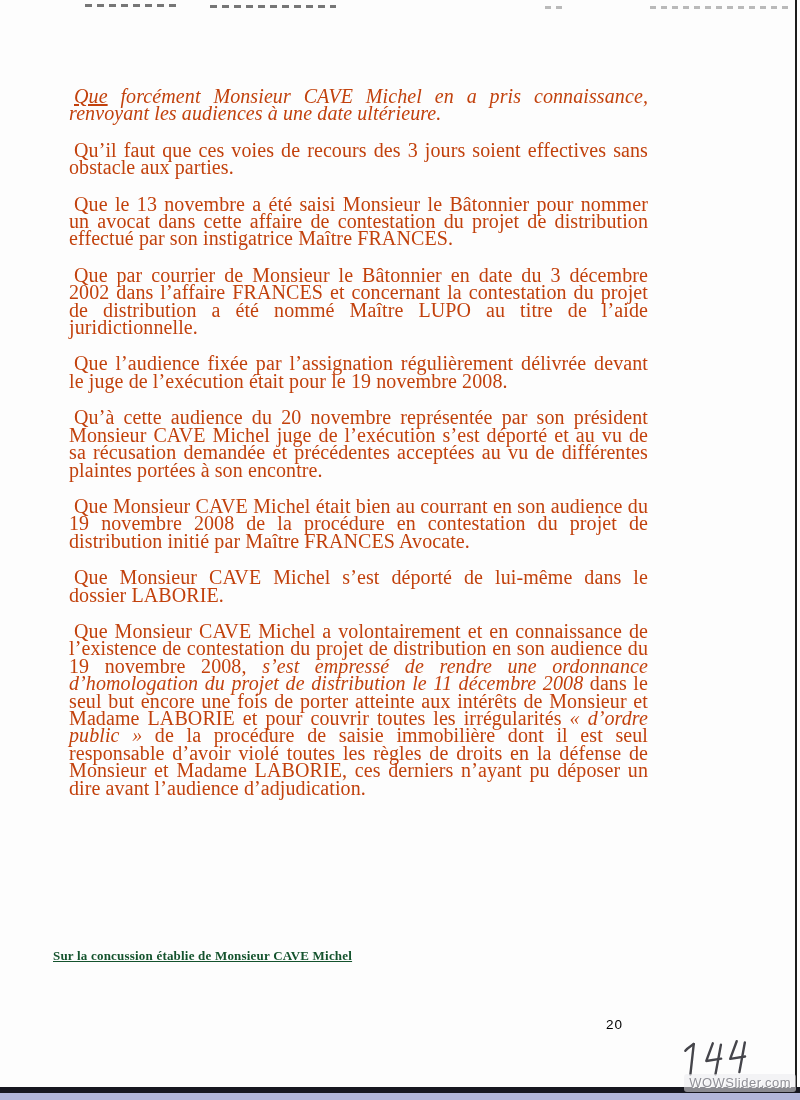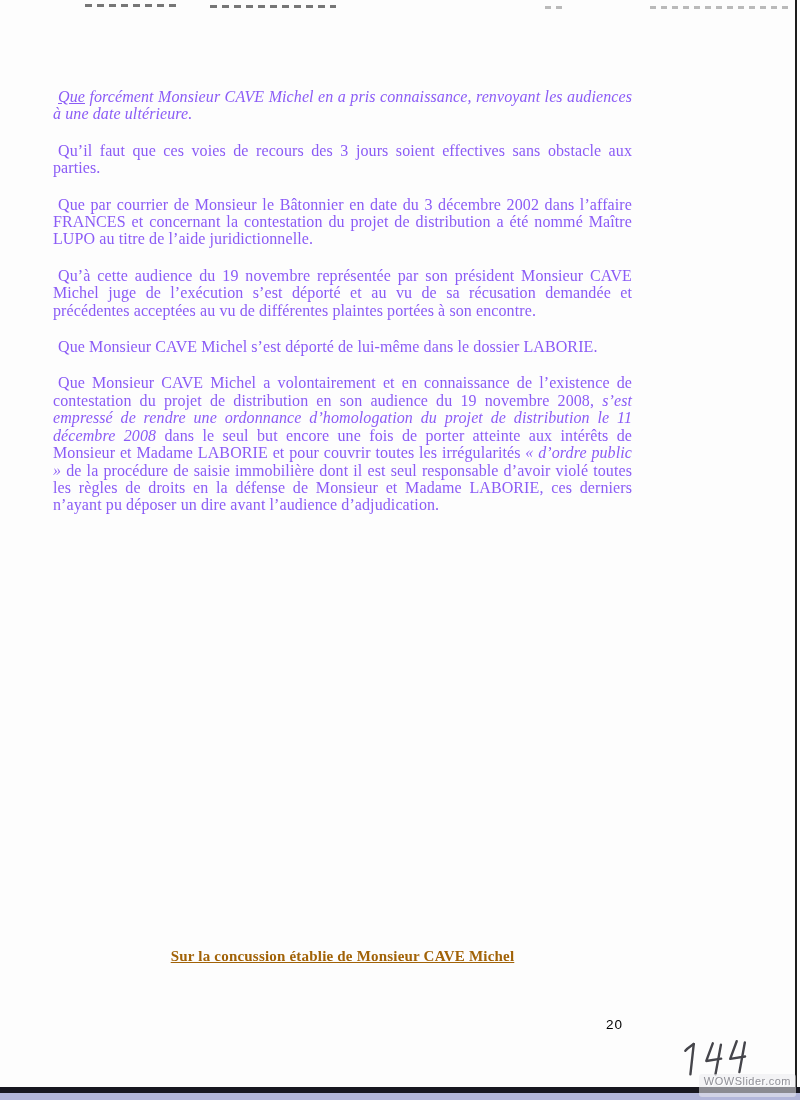--- a/index.html
+++ b/index.html
@@ -14,57 +14,57 @@
 
   
   .artifact { position:absolute; height:3px; }
   .artifact.dark { background:repeating-linear-gradient(90deg,#4a4a4a 0 7px,transparent 7px 12px); opacity:.75; }
   .artifact.faint { background:repeating-linear-gradient(90deg,#8d8d8d 0 6px,transparent 6px 11px); opacity:.6; }
 
   
   .right-border { position:absolute; top:0; right:3px; width:2px; height:1087px; background:#1d1d1d; }
 
   .content {
-    position:absolute; left:53px; top:88px; width:579px;
-    color:#8b5cf6;
-    font-size:16px; line-height:17.4px;
+    position:absolute; left:69px; top:88px; width:579px;
+    color:#c2410c;
+    font-size:20px; line-height:17.4px;
     text-align:justify;
     letter-spacing:.1px;
   }
   .content p { margin:0 0 19px 0; text-indent:5px; }
   .p-italic { font-style:italic; }
   .lead-underline { text-decoration:underline; }
   .emphasis { font-style:italic; font-weight:normal; }
 
   .doc-heading {
     position:absolute; left:53px; top:948px; width:579px;
-    text-align:center;
+    text-align:left;
     font-weight:bold;
-    font-size:15px;
-    color:#a16207;
+    font-size:13px;
+    color:#14532d;
     letter-spacing:.2px;
   }
   .doc-heading span { text-decoration:underline; }
 
   .page-number {
     position:absolute; left:606px; top:1017px;
     font-family:"Liberation Sans","DejaVu Sans",sans-serif;
     font-size:13.5px; color:#000000; letter-spacing:1px;
   }
 
   .handwritten { position:absolute; left:678px; top:1035px; transform:rotate(-5deg); }
 
   .watermark {
     position:absolute; top:1074px; right:4px; z-index:5;
     font-family:"Liberation Sans","DejaVu Sans",sans-serif;
-    font-size:11px; letter-spacing:.5px;
+    font-size:13px; letter-spacing:.5px;
     color:#8f8f96;
     background:rgba(235,235,238,.55);
     border-radius:3px;
-    padding:1px 5px 10px 5px;
+    padding:1px 5px 2px 5px;
     text-shadow:1px 1px 0 rgba(255,255,255,.95);
     text-decoration:none;
   }
 
   .bar-dark { position:absolute; left:0; right:0; top:1087px; height:6px; background:#17171f; z-index:3; }
   .bar-strip { position:absolute; left:0; right:0; top:1093px; height:7px; background:#b2b6d9; z-index:3; }
 </style>
 </head>
 <body>
 
@@ -75,22 +75,25 @@
   <div class="artifact faint" style="left:545px; top:6px; width:22px;"></div>
   <div class="artifact faint" style="left:650px; top:6px; width:140px;"></div>
 
   <div class="right-border"></div>
 
   <div class="content">
 
     <p class="p-italic"><span class="lead-underline">Que</span><span> forcément Monsieur CAVE Michel en a pris connaissance, renvoyant les audiences à une date ultérieure.</span></p>
 
     <p>Qu’il faut que ces voies de recours des 3 jours soient effectives sans obstacle aux parties.</p>
+    <p>Que le 13 novembre a été saisi Monsieur le Bâtonnier pour nommer un avocat dans cette affaire de contestation du projet de distribution effectué par son instigatrice Maître FRANCES.</p>
     <p>Que par courrier de Monsieur le Bâtonnier en date du 3 décembre 2002 dans l’affaire FRANCES et concernant la contestation du projet de distribution a été nommé Maître LUPO au titre de l’aide juridictionnelle.</p>
-    <p>Qu’à cette audience du 19 novembre représentée par son président Monsieur CAVE Michel juge de l’exécution s’est déporté et au vu de sa récusation demandée et précédentes acceptées au vu de différentes plaintes portées à son encontre.</p>
+    <p>Que l’audience fixée par l’assignation régulièrement délivrée devant le juge de l’exécution était pour le 19 novembre 2008.</p>
+    <p>Qu’à cette audience du 20 novembre représentée par son président Monsieur CAVE Michel juge de l’exécution s’est déporté et au vu de sa récusation demandée et précédentes acceptées au vu de différentes plaintes portées à son encontre.</p>
+    <p>Que Monsieur CAVE Michel était bien au courrant en son audience du 19 novembre 2008 de la procédure en contestation du projet de distribution initié par Maître FRANCES Avocate.</p>
     <p>Que Monsieur CAVE Michel s’est déporté de lui-même dans le dossier LABORIE.</p>
 
     <p><span>Que Monsieur CAVE Michel a volontairement et en connaissance de l’existence de contestation du projet de distribution en son audience du 19 novembre 2008, </span><span class="emphasis">s’est empressé de rendre une ordonnance d’homologation du projet de distribution le 11 décembre 2008</span><span> dans le seul but encore une fois de porter atteinte aux intérêts de Monsieur et Madame LABORIE et pour couvrir toutes les irrégularités </span><span class="emphasis">« d’ordre public »</span><span> de la procédure de saisie immobilière dont il est seul responsable d’avoir violé toutes les règles de droits en la défense de Monsieur et Madame LABORIE, ces derniers n’ayant pu déposer un dire avant l’audience d’adjudication.</span></p>
 
   </div>
 
   <div class="doc-heading"><span>Sur la concussion établie de Monsieur CAVE Michel</span></div>
 
   <div class="page-number">20</div>
 

